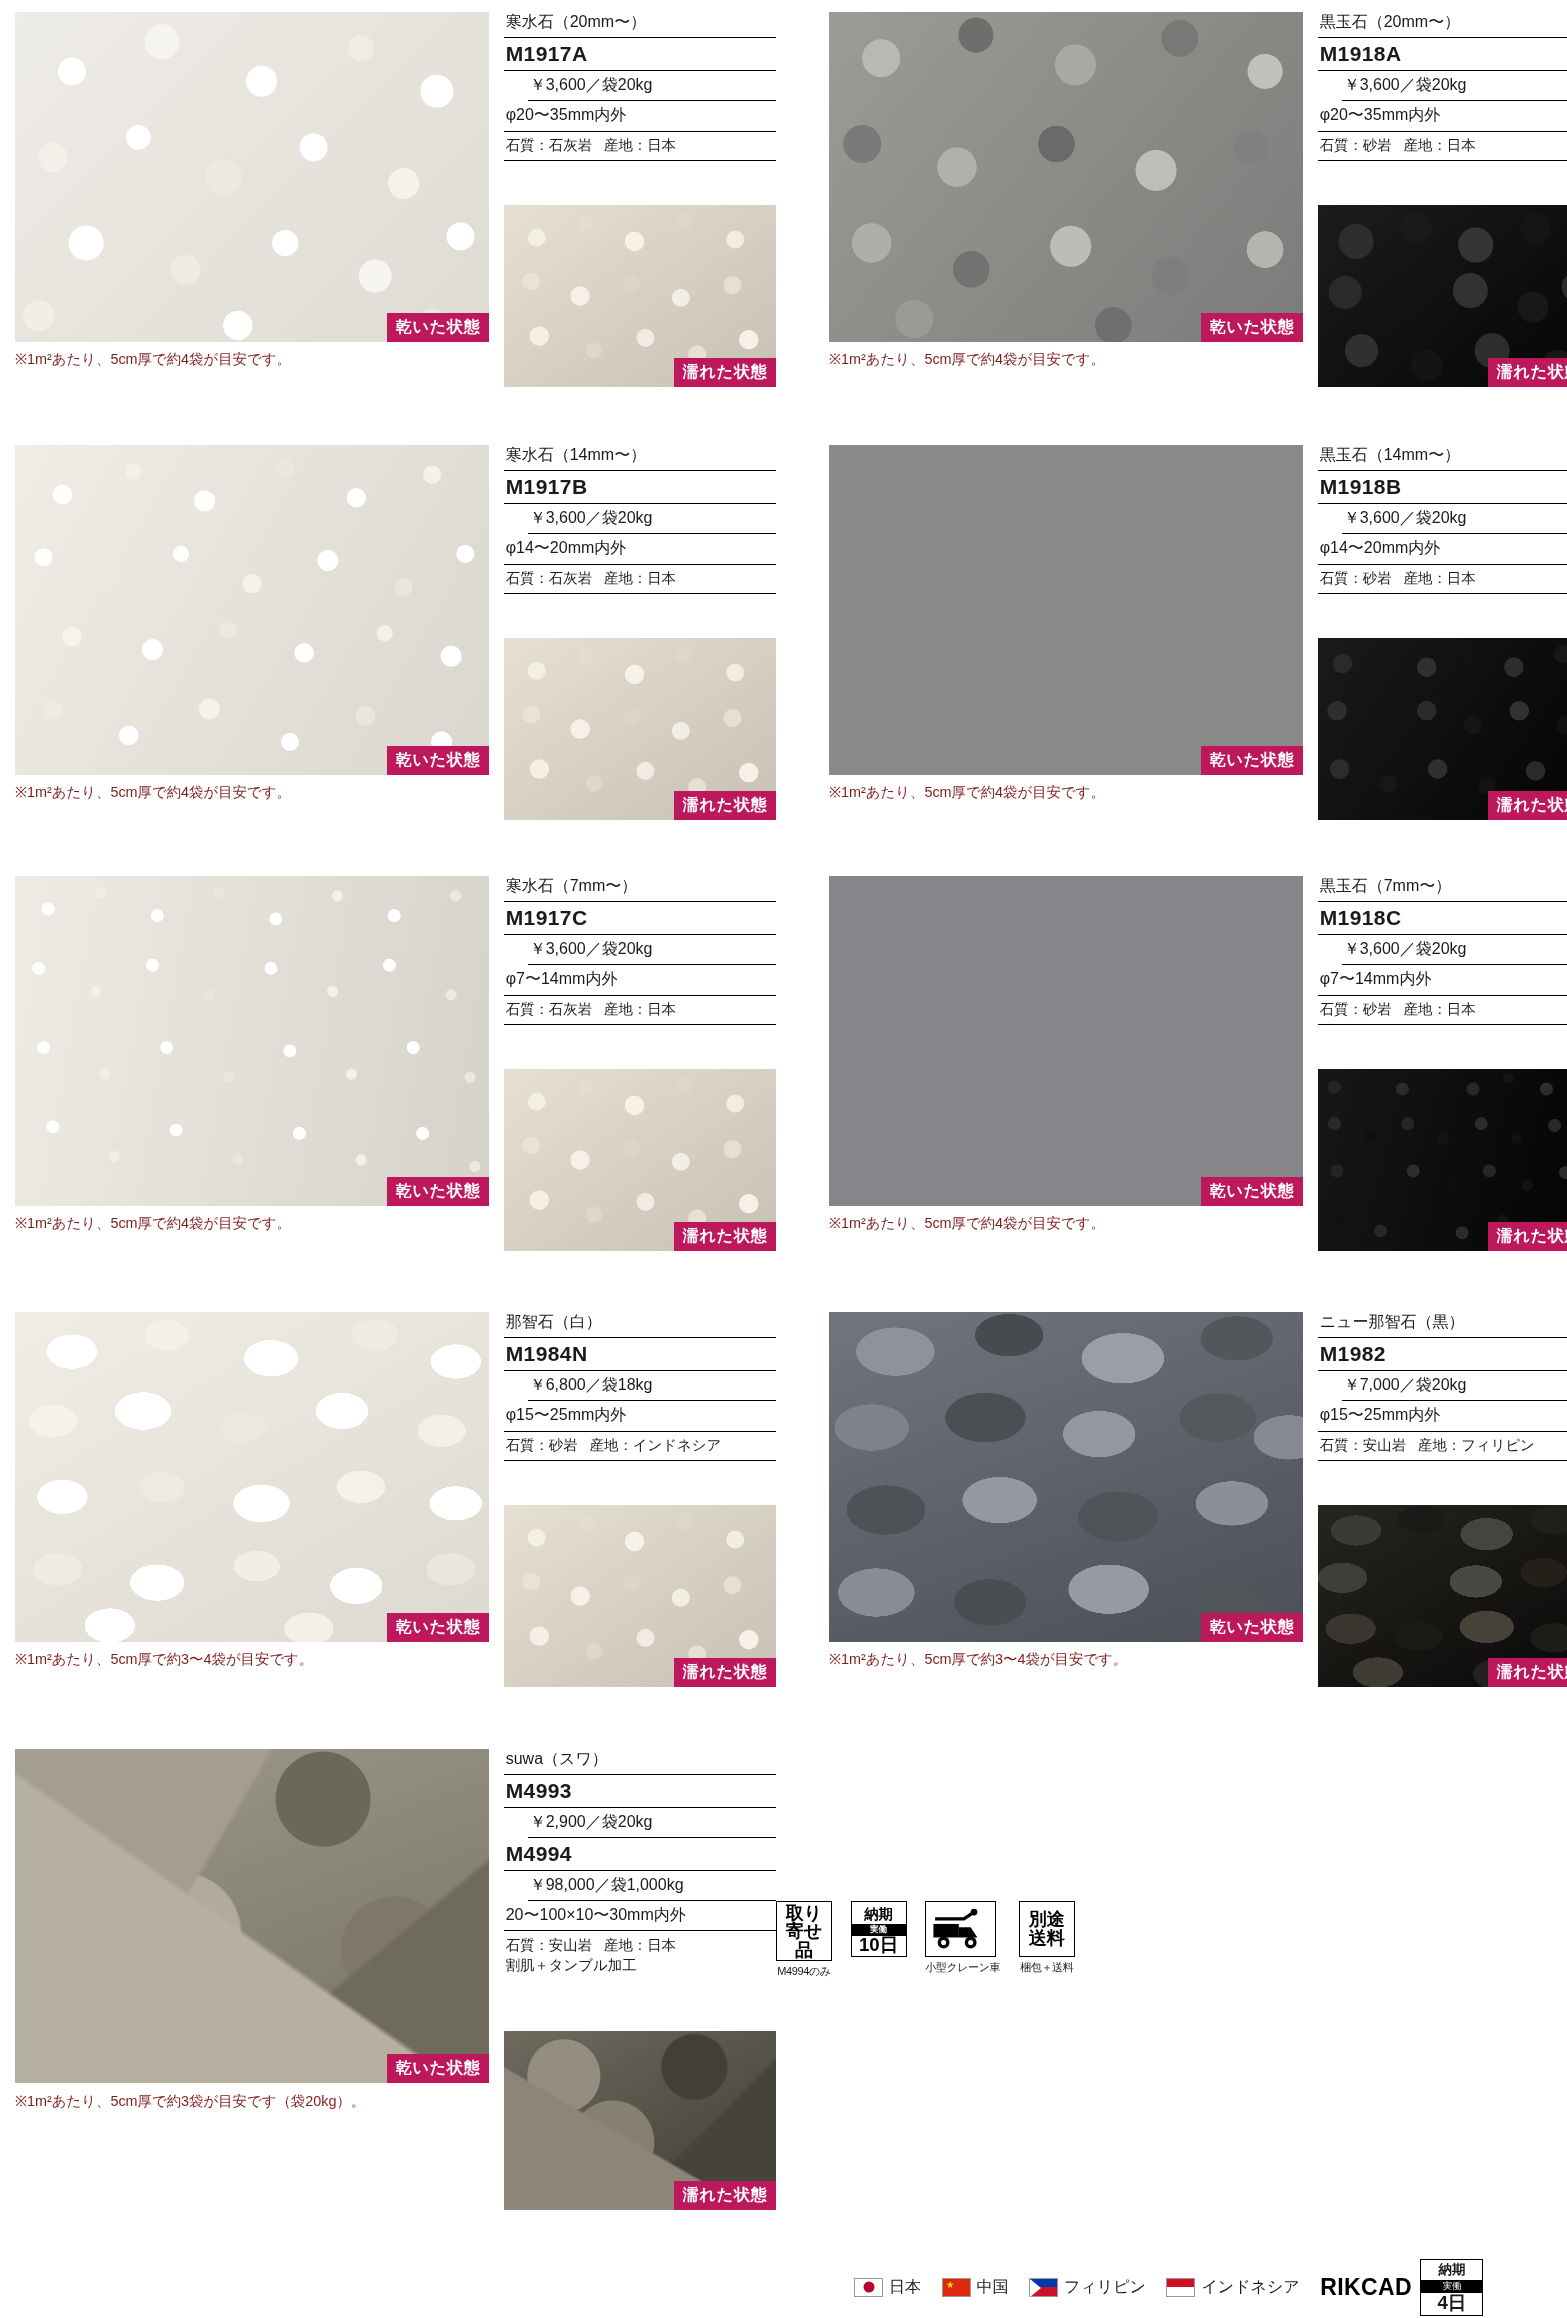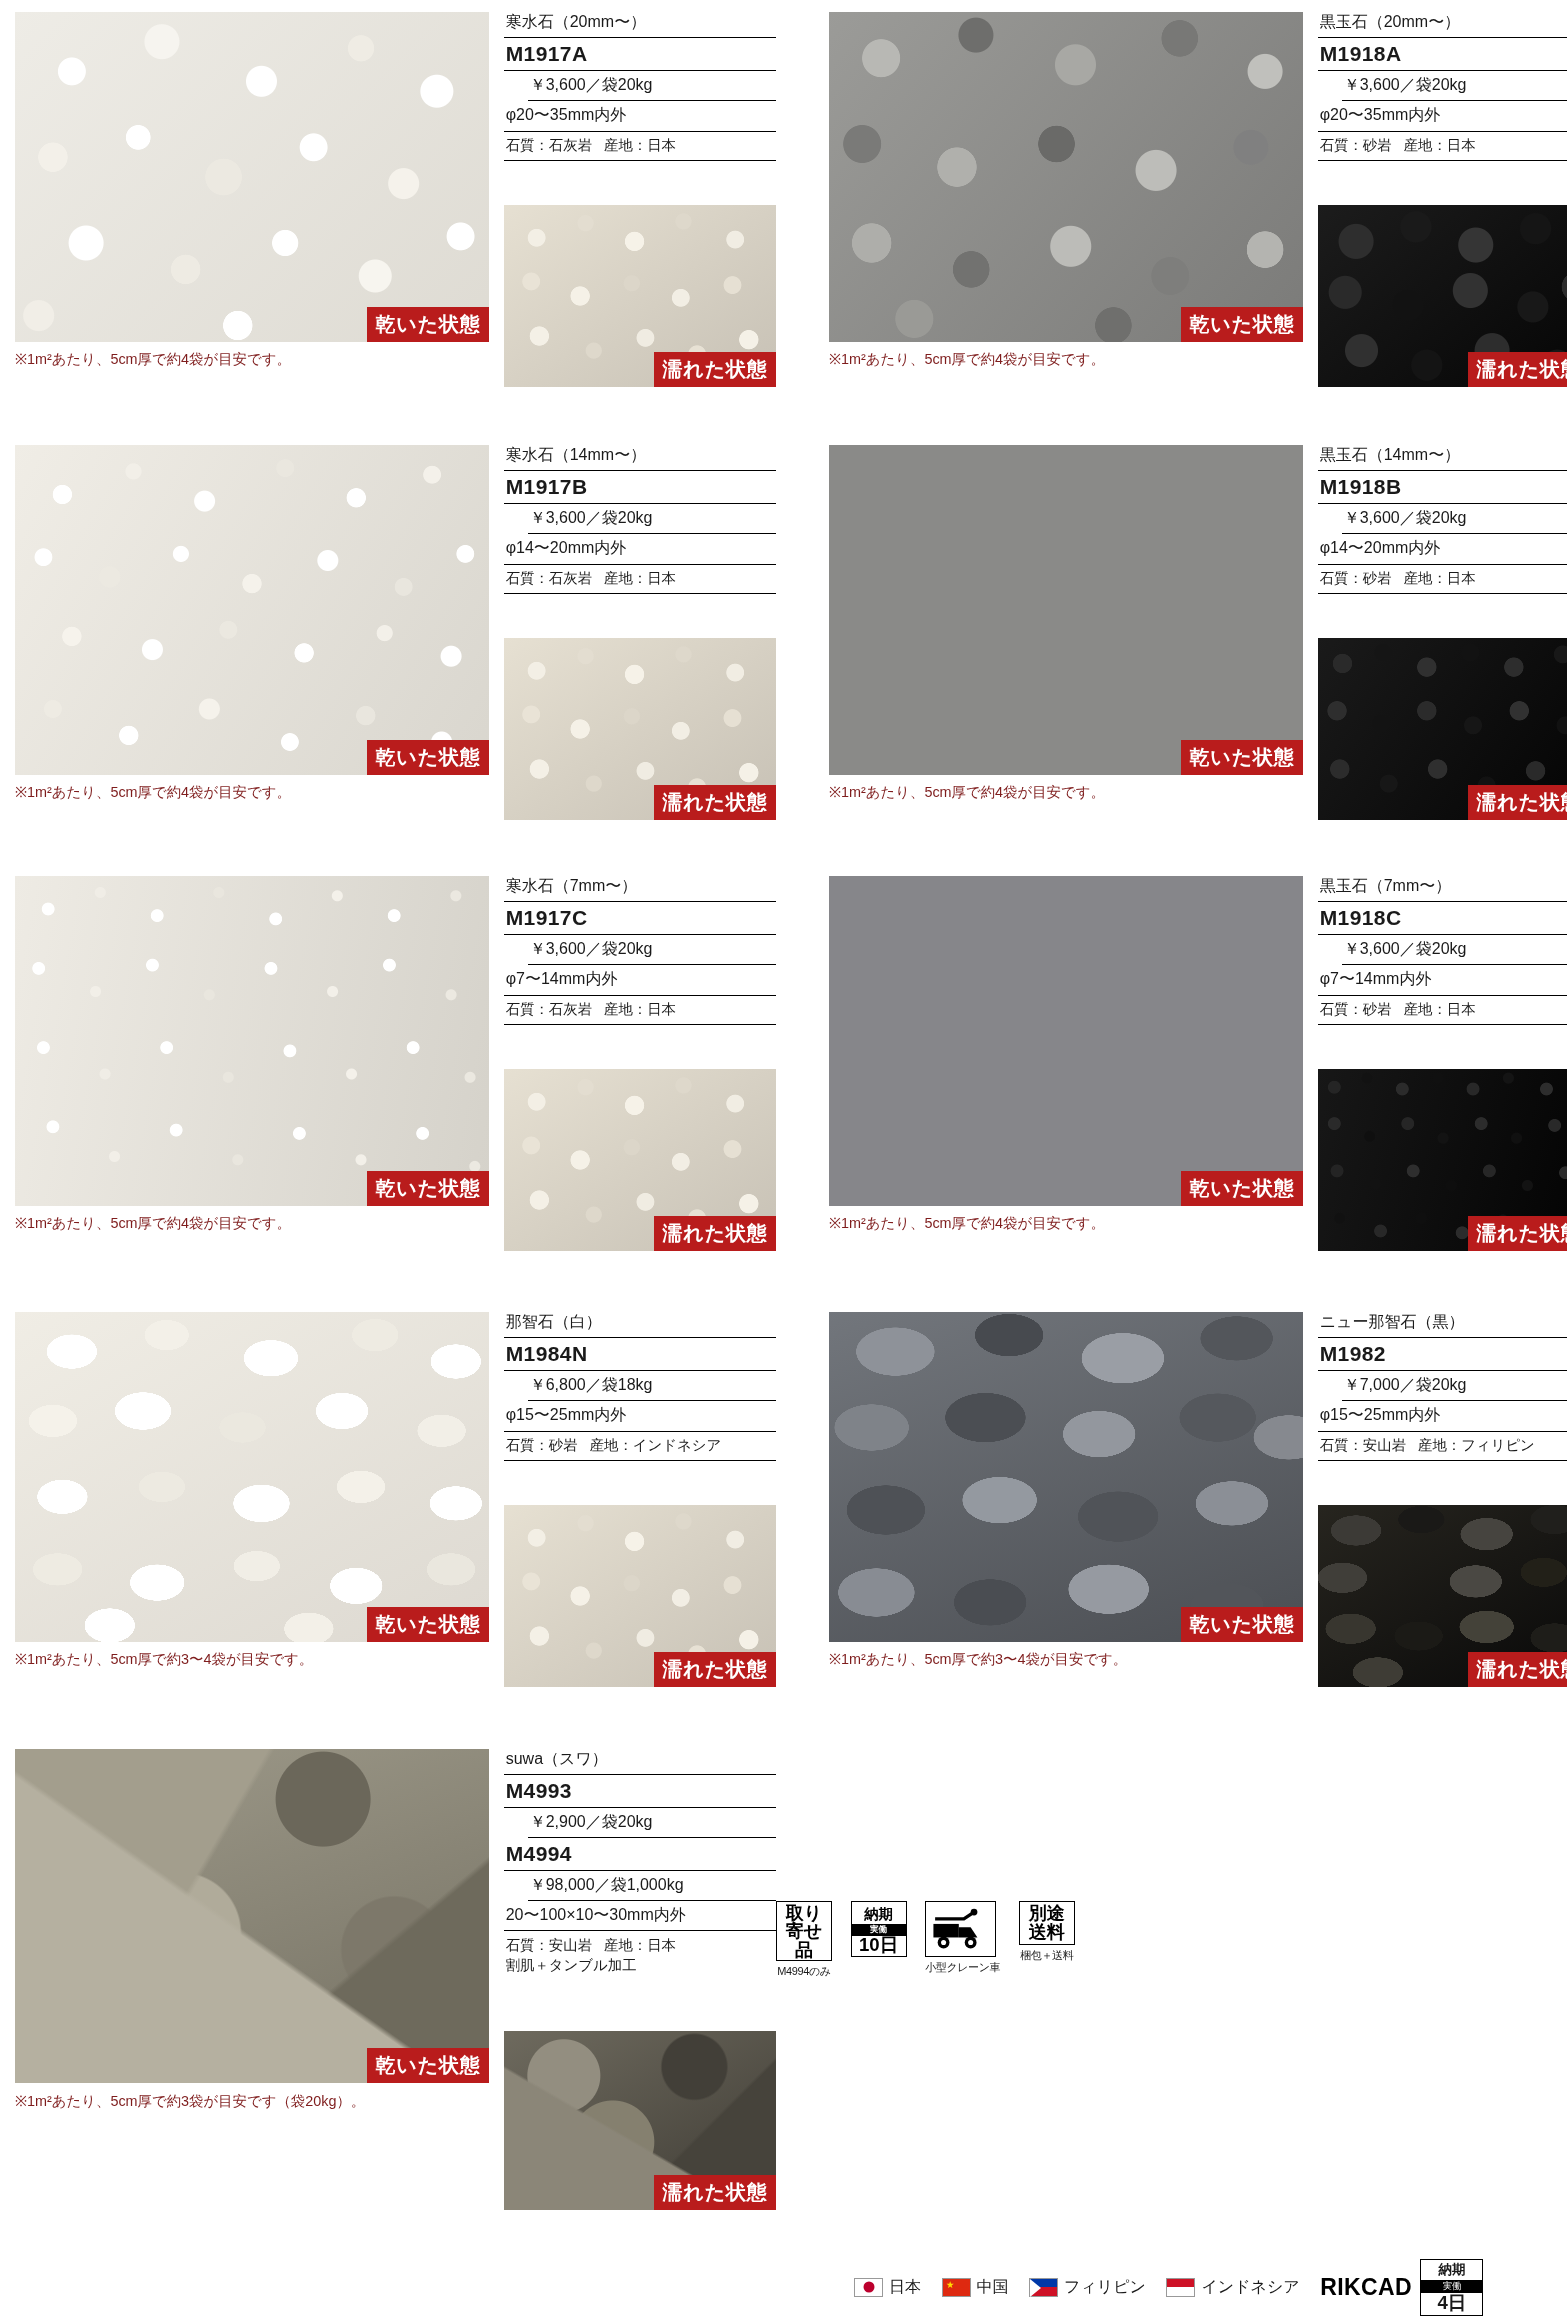--- a/index.html
+++ b/index.html
@@ -34,23 +34,23 @@
     left: 0; top: 0;
     width: 474px;
     height: 330px;
     overflow: hidden;
     background: #ddd;
   }
 
   .photo-label {
     position: absolute;
     right: 0; bottom: 0;
-    background: #b91c1c;
+    background: #be185d;
     color: #fff;
-    font-size: 20px;
+    font-size: 16px;
     font-weight: bold;
     padding: 3.4px 8.5px 4.2px 8.5px;
     letter-spacing: 0.8px;
   }
 
   .info {
     position: absolute;
     left: 489px;
     top: 0;
     width: 272px;
@@ -504,21 +504,21 @@
     margin-top: 3.4px;
     white-space: nowrap;
     letter-spacing: -0.4px;
   }
   .badge-order .box { width: 56px; height: 60px; font-size: 18px; line-height: 1.05; padding-top: 1.7px;}
   .badge-lead .box { width: 56px; height: 56px; padding: 1.7px 0 0 0; }
   .badge-lead .box .t { font-size: 14.4px; font-weight: bold; }
   .badge-lead .box .m { font-size: 8.5px; background:#000; color:#fff; width:100%; text-align:center; margin-top:0.8px;}
   .badge-lead .box .n { font-size: 18.6px; font-weight: bold; line-height:1; }
   .badge-crane .box { width: 71px; height: 56px; }
-  .badge-ship .box { width: 56px; height: 44px; font-size: 18px; line-height:1.05; }
+  .badge-ship .box { width: 56px; height: 56px; font-size: 18px; line-height:1.05; }
 
   
   .bottom-note {
     position: absolute;
     left: 12px;
     font-size: 13.5px;
     line-height: 1.5;
   }
   .bottom-note .hd { font-weight: bold; font-size:13.5px; }
 

